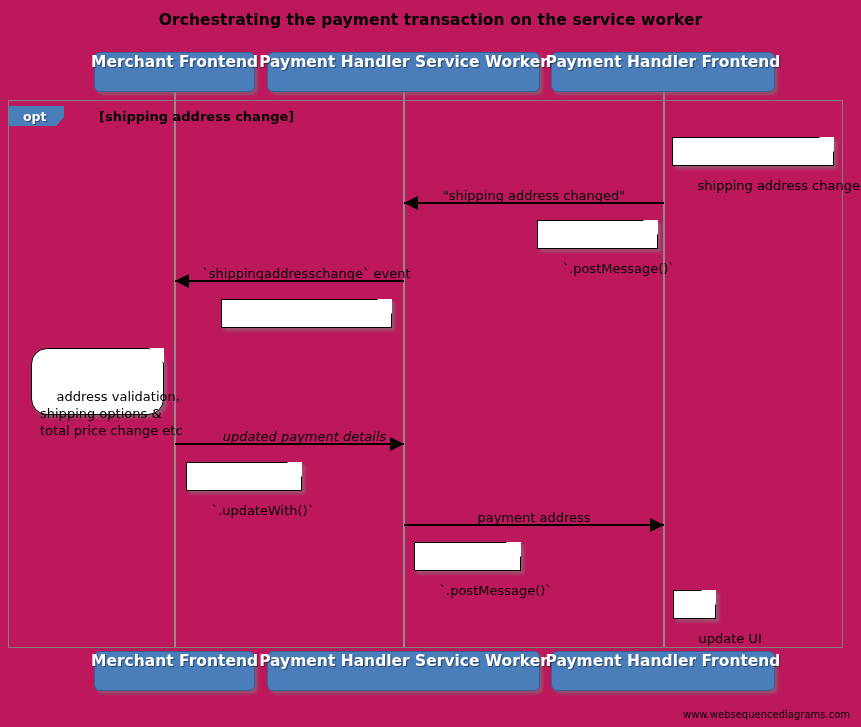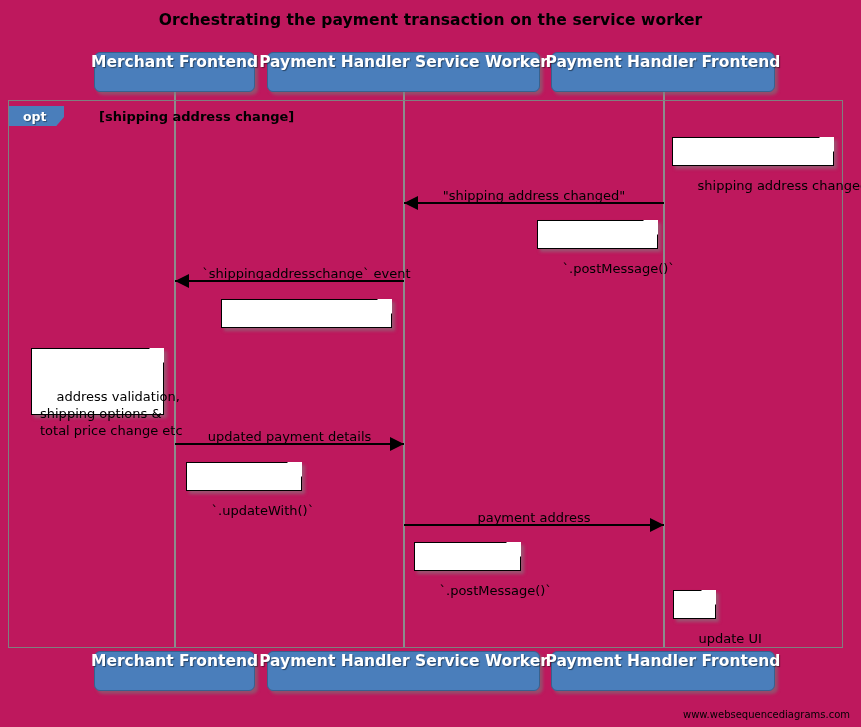--- a/index.html
+++ b/index.html
@@ -187,28 +187,28 @@
   </div>
 
   <div class="msg-label" style="left:175px; top:266px; width:263px;">`shippingaddresschange` event</div>
   <div class="msg-line" style="left:175px; top:280px; width:229px;"></div>
   <div class="arrow-head left" style="left:175px; top:274px;"></div>
 
   <div class="note" style="left:221px; top:299px; width:171px; height:29px;">
     <span class="fold-tri"></span>
   </div>
 
-  <div class="note" style="left:31px; top:348px; width:133px; height:67px;">
+  <div class="note" style="left:31px; top:348px; width:133px; height:67px;border-radius:16px;">
     <span class="fold-tri"></span>
     <span>address validation,
 shipping options &amp;
 total price change etc</span>
   </div>
 
-  <div class="msg-label" style="left:173px; top:429px; width:233px;">updated payment details</div>
+  <div class="msg-label" style="left:188px; top:429px; width:233px;font-style:italic;">updated payment details</div>
   <div class="msg-line" style="left:175px; top:443px; width:229px;"></div>
   <div class="arrow-head right" style="left:390px; top:437px;"></div>
 
   <div class="note" style="left:186px; top:462px; width:116px; height:29px;">
     <span class="fold-tri"></span>
     <span>`.updateWith()`</span>
   </div>
 
   <div class="msg-label" style="left:404px; top:510px; width:260px;">payment address</div>
   <div class="msg-line" style="left:404px; top:524px; width:260px;"></div>

